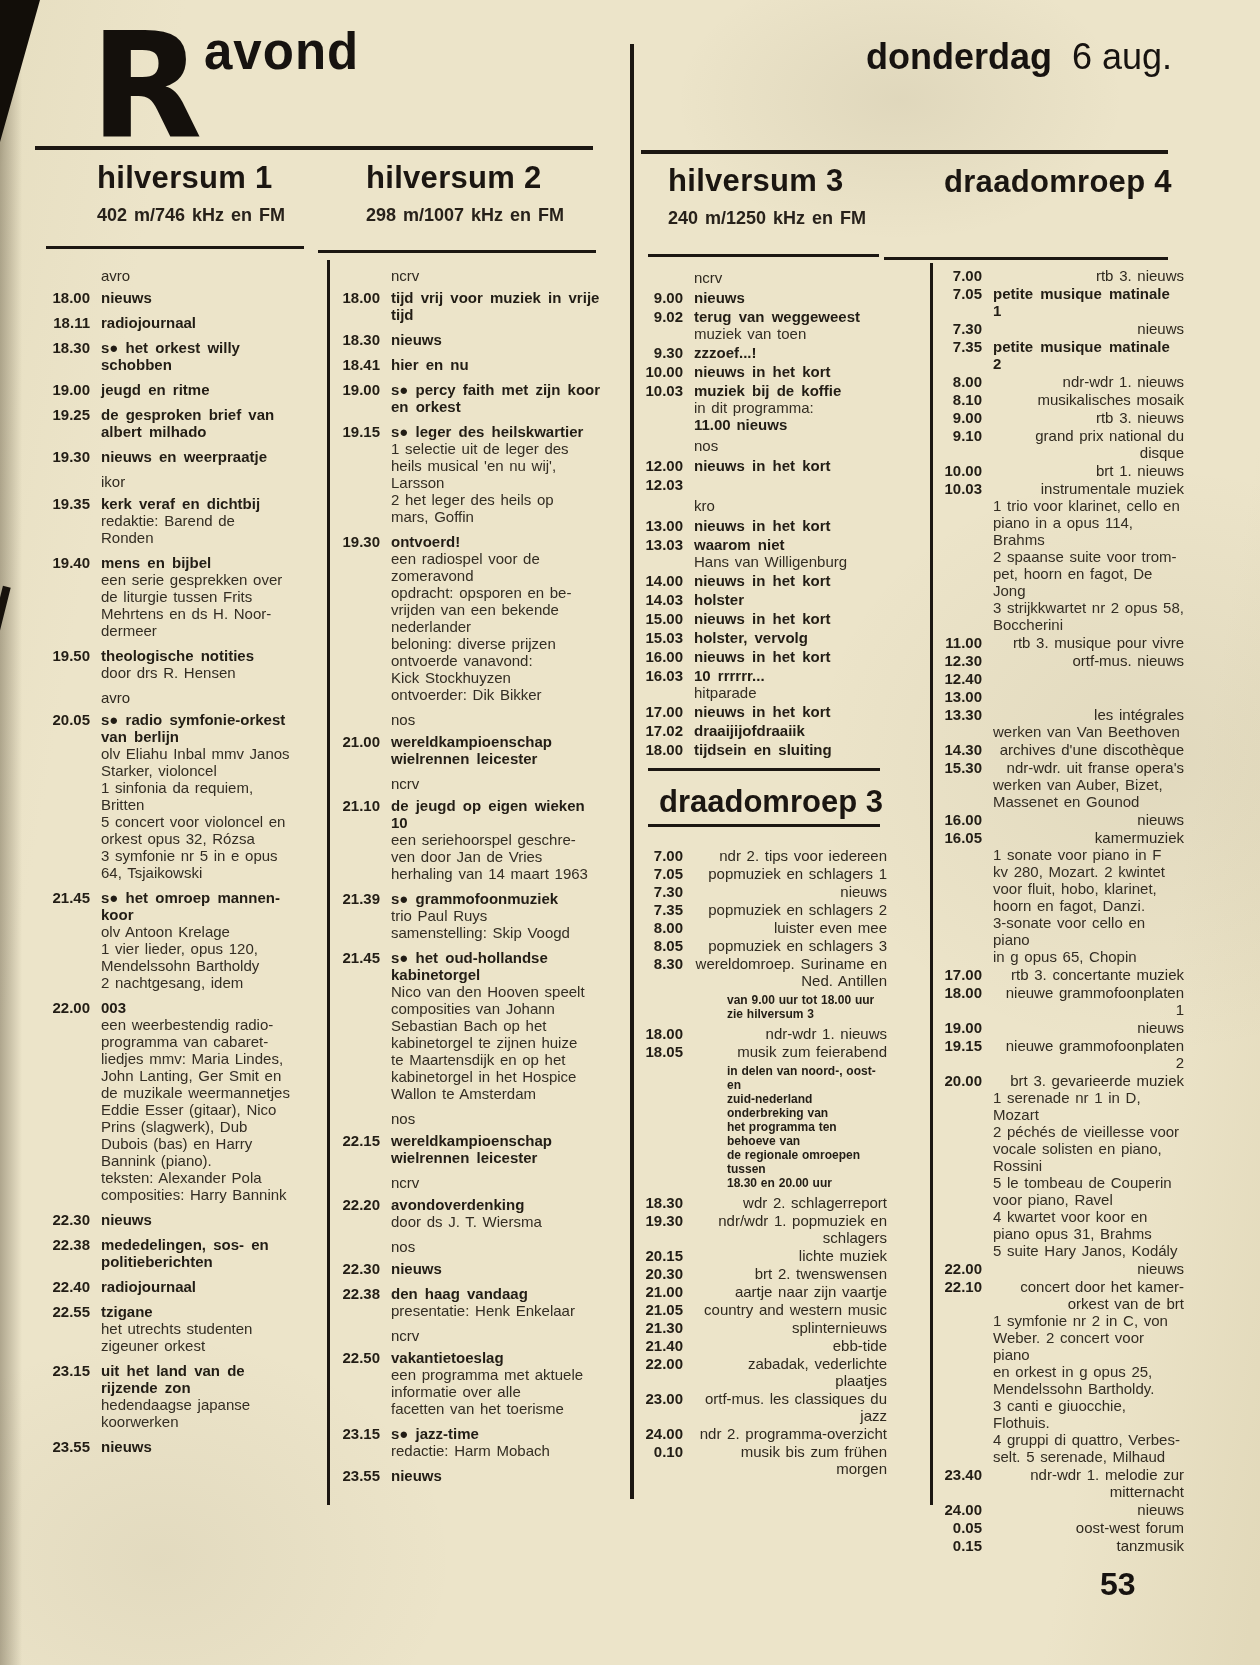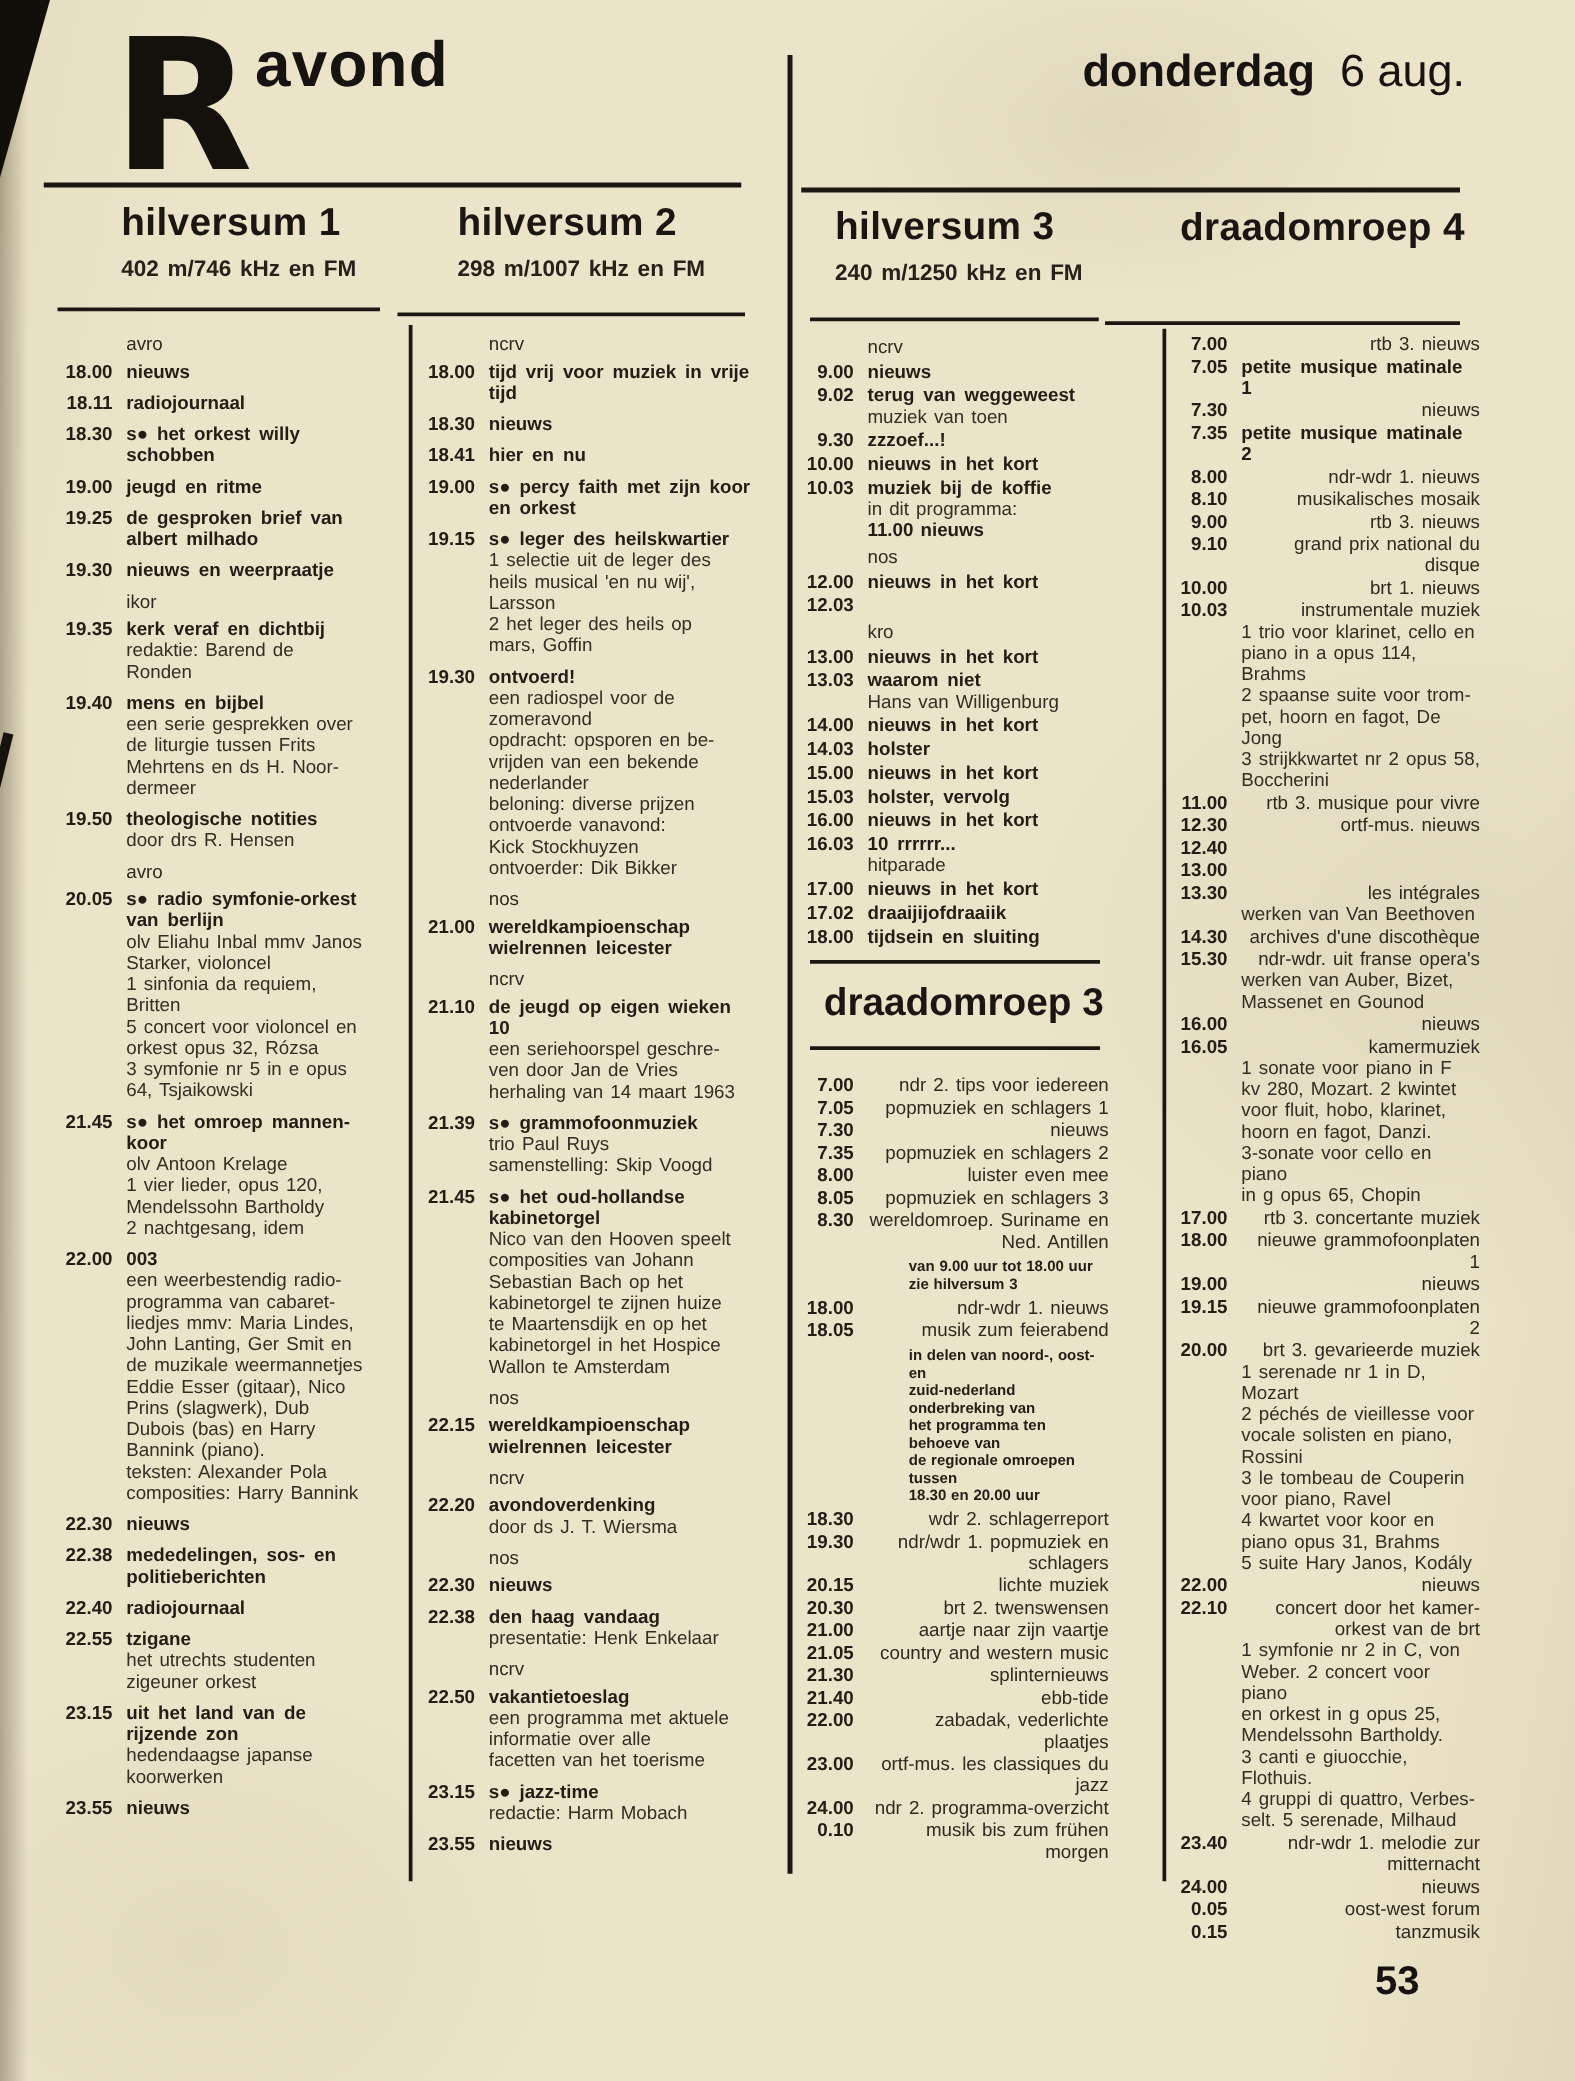--- a/index.html
+++ b/index.html
@@ -50,21 +50,21 @@
   .net{color:#2f291f;}
   .note{font-weight:bold;font-size:12px;line-height:14px;color:#221d15;margin:4px 0;word-spacing:.5px;}
   .f1 .time{width:50px}.f2 .time{width:67px}.f3 .time{width:46px}.f4 .time{width:48px}
   .f1 .net{margin:6px 0 5px 61px}.f2 .net{margin:6px 0 5px 78px}
   .f3 .net{margin:4px 0 3px 57px}.f3 .note{margin-left:90px}
   .roomy .row{margin-bottom:8px}
   .tight .row{margin-bottom:2px}
   .vtight .row{margin-bottom:1px}
   .subhead{margin-top:10px;}
   .subrule{height:3px;background:#1c1712;width:232px;margin-left:11px;}
-  .subtitle{font-size:31px;font-weight:bold;line-height:36px;width:228px;margin:13px 0 17px 22px;color:#1b1611;}
+  .subtitle{font-size:31px;font-weight:bold;line-height:36px;width:228px;margin:13px 0 4px 22px;color:#1b1611;}
   .subrule2{margin-bottom:20px;}
   .stereo{font-weight:bold;}
   .pageno{position:absolute;left:1100px;top:1566px;font-size:32px;font-weight:bold;color:#171310;}
 </style>
 </head>
 <body>
 
 <div class="page">
   <div class="leftshade"></div>
   <div class="corner"></div>
@@ -808,21 +808,21 @@
         </div>
         <div class="row">
           <div class="time">20.00</div>
           <div class="txt">
             <div class="title reg">brt 3. gevarieerde muziek</div>
             <div class="det">1 serenade nr 1 in D,</div>
             <div class="det">Mozart</div>
             <div class="det">2 péchés de vieillesse voor</div>
             <div class="det">vocale solisten en piano,</div>
             <div class="det">Rossini</div>
-            <div class="det">3 le tombeau de Couperin</div>
+            <div class="det">5 le tombeau de Couperin</div>
             <div class="det">voor piano, Ravel</div>
             <div class="det">4 kwartet voor koor en</div>
             <div class="det">piano opus 31, Brahms</div>
             <div class="det">5 suite Hary Janos, Kodály</div>
           </div>
         </div>
         <div class="row">
           <div class="time">22.00</div>
           <div class="txt">
             <div class="title reg">nieuws</div>

